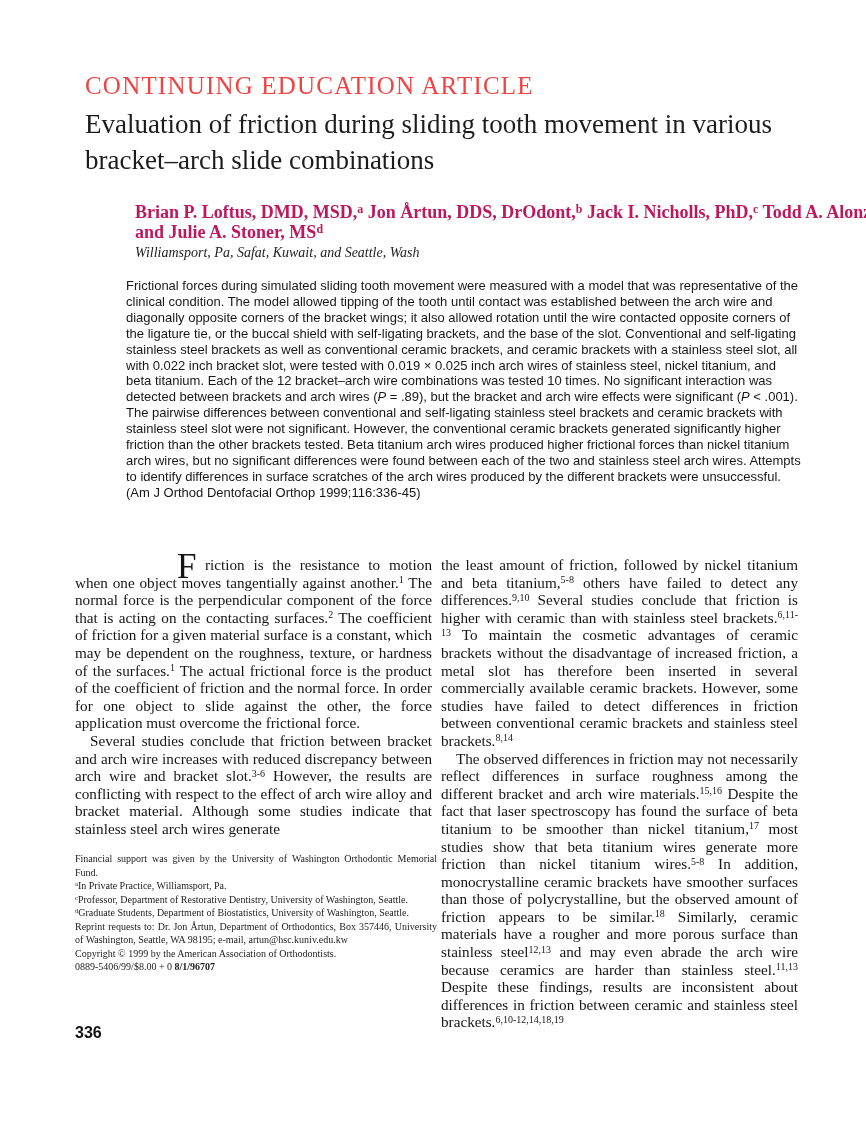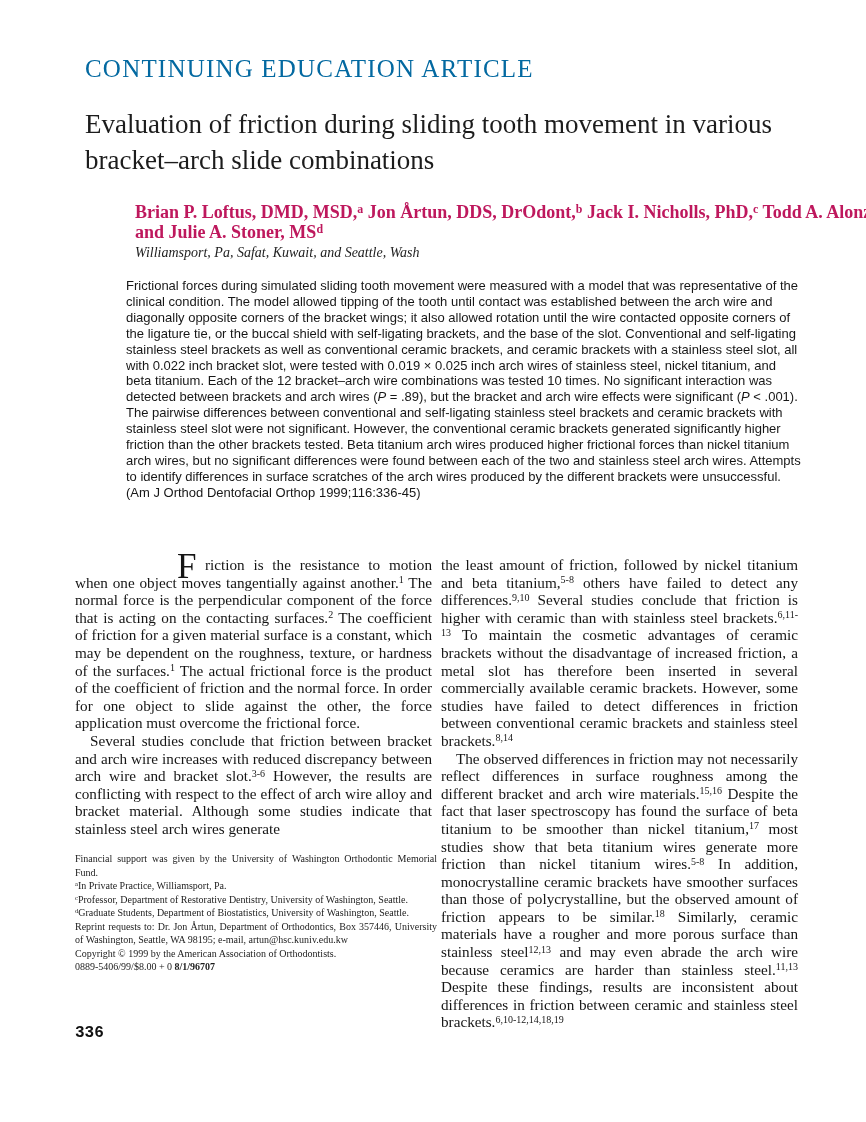--- a/index.html
+++ b/index.html
@@ -2,23 +2,23 @@
 <html><head>
 <meta charset="utf-8">
 <style>
   html,body { margin:0; padding:0; background:#e8e8e8; }
   .page {
     position:relative; width:866px; height:1122px; margin:0 auto;
     background:#ffffff; color:#1a1a1a; overflow:hidden;
     font-family:"Liberation Serif", serif;
   }
   .eyebrow {
-    position:absolute; left:85px; top:55px;
+    position:absolute; left:85px; top:72px;
     font-size:25px; letter-spacing:1.2px; white-space:nowrap;
-    font-family:"Liberation Serif", serif; color:#0369a1;
+    font-family:"Liberation Serif", serif; color:#ef4444;
   }
   .title {
     position:absolute; left:85px; top:106px; width:740px;
     font-size:27px; line-height:36px; color:#1c1c1c;
   }
   .title div { white-space:nowrap; }
   .byline {
     position:absolute; left:135px; top:202px; width:700px;
     font-family:Liberation Serif, serif; font-weight:bold;
     font-size:18px; line-height:20px; color:#be185d;
@@ -48,21 +48,21 @@
     font-size:35px; line-height:35px; text-indent:0; font-weight:normal;
   }
   sup { font-size:0.66em; line-height:0; vertical-align:baseline; position:relative; top:-0.45em; }
   .footnotes {
     position:absolute; left:75px; top:852px; width:362px;
     font-size:10px; line-height:13.5px; text-align:justify; color:#1b1b1b;
   }
   .footnotes div { margin:0; }
   .page-num {
     position:absolute; left:75px; top:1024px;
-    font-family:Liberation Mono, monospace; font-weight:bold;
+    font-family:Liberation Sans, sans-serif; font-weight:bold;
     font-size:16px; color:#111;
   }
 </style>
 </head>
 <body>
 
 <div class="page">
 
   <div class="eyebrow">CONTINUING EDUCATION ARTICLE</div>
 

